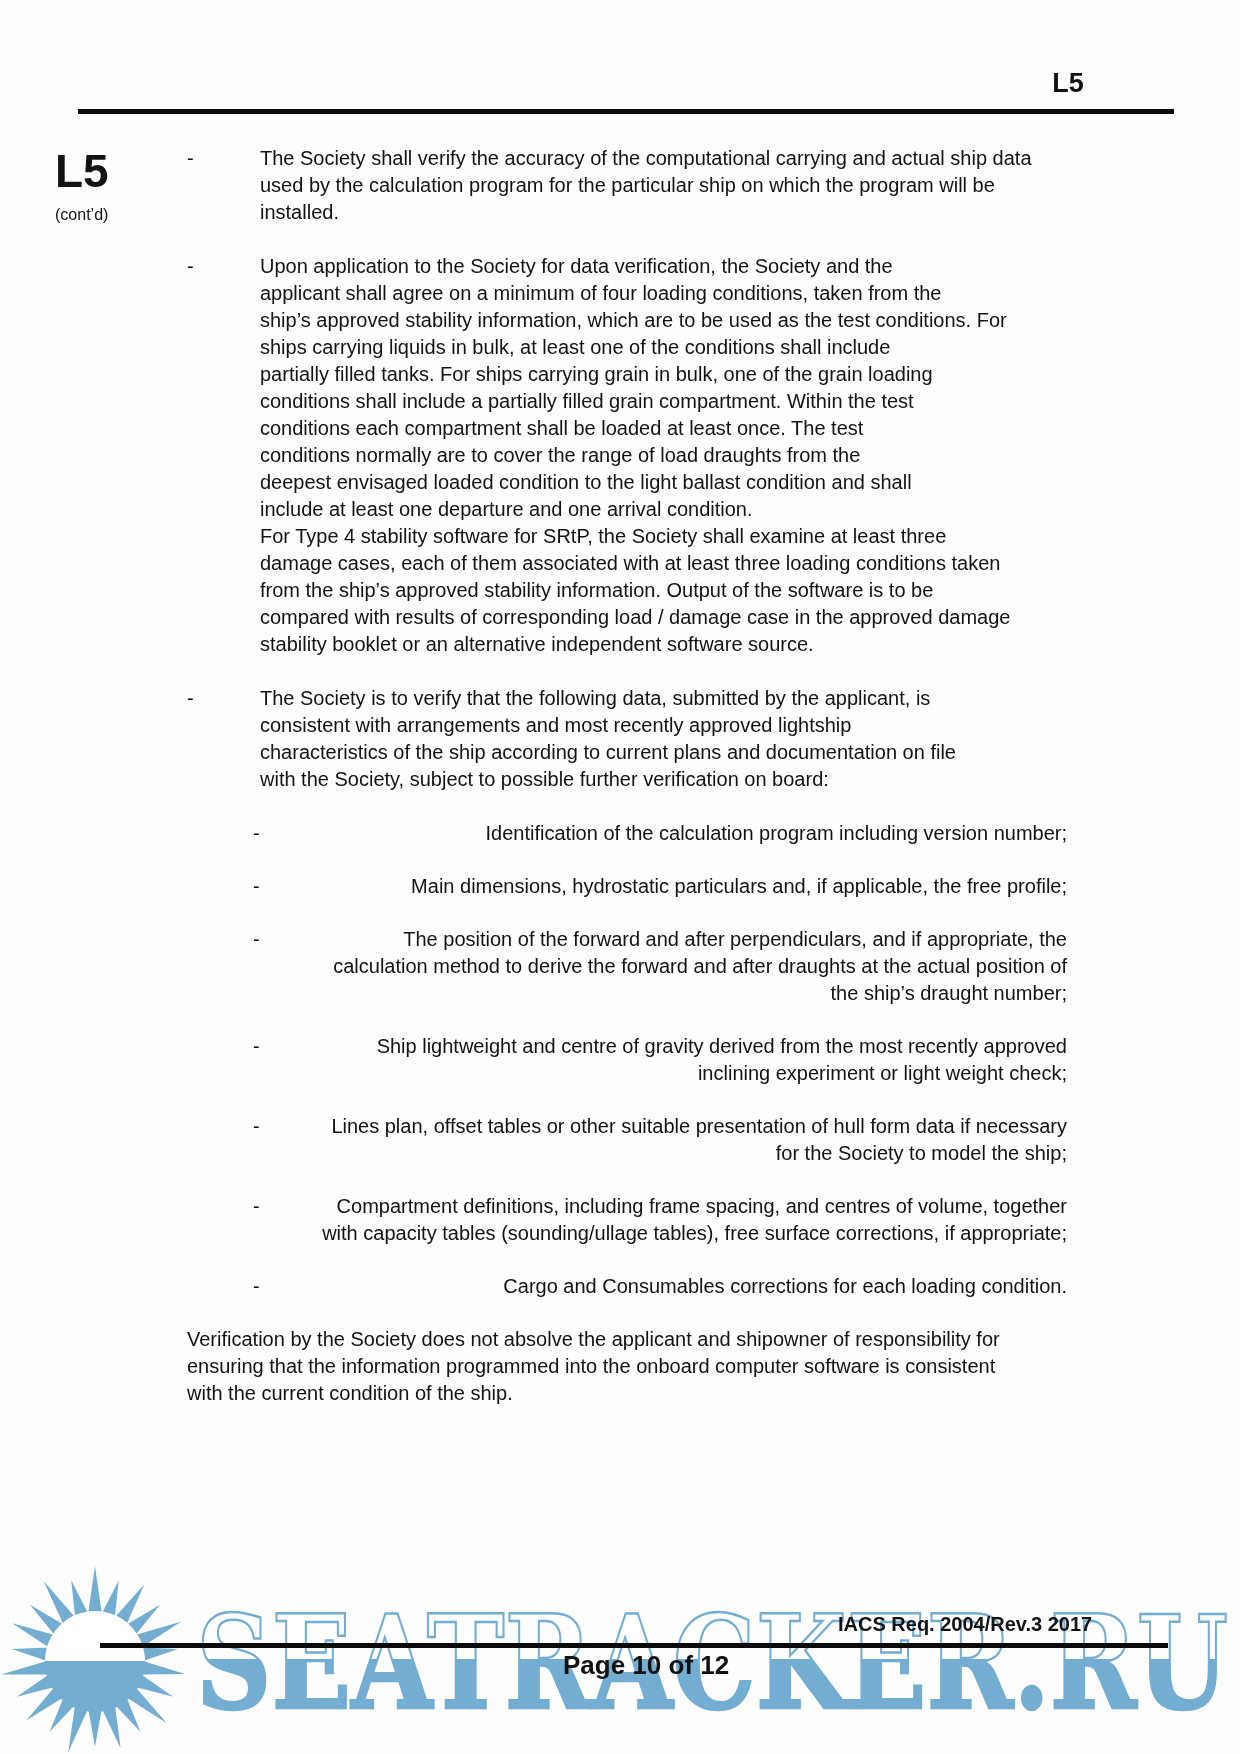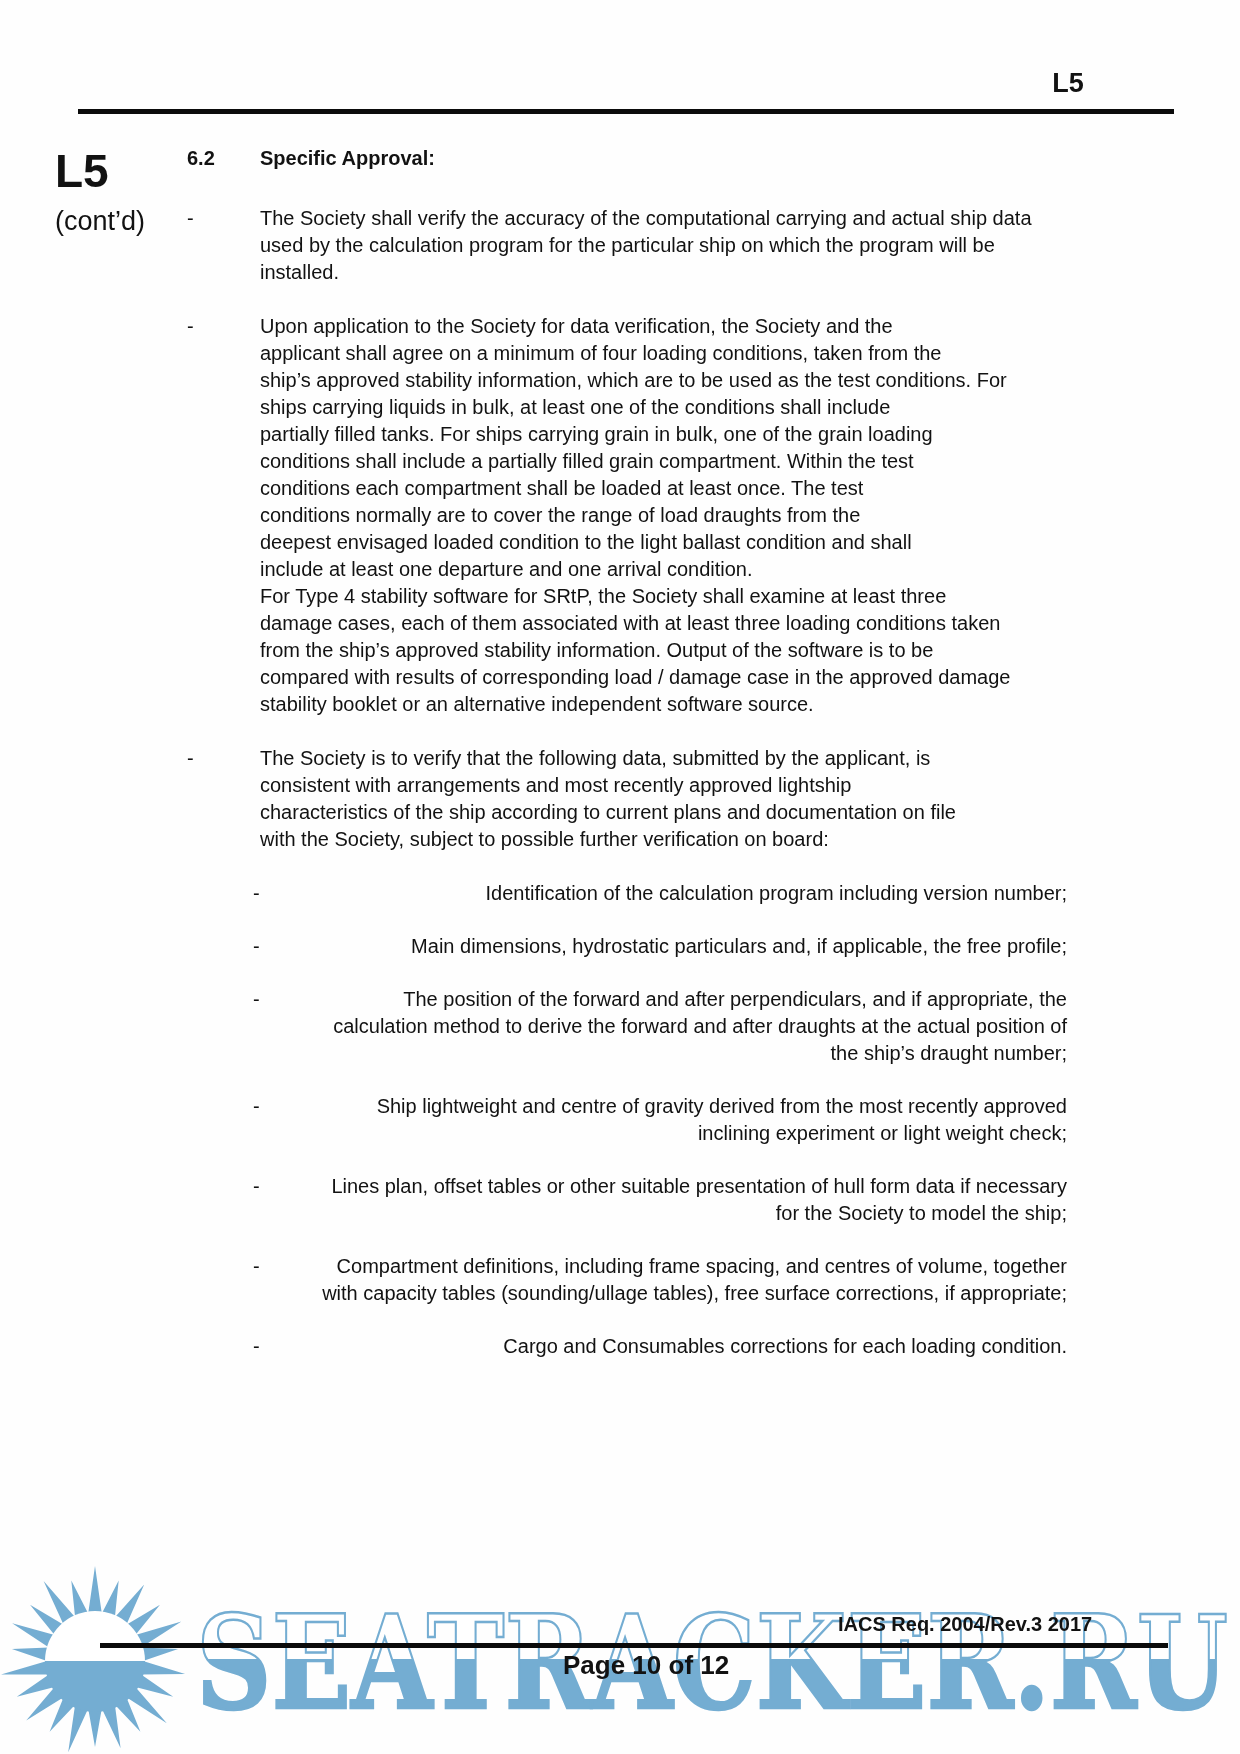--- a/index.html
+++ b/index.html
@@ -12,21 +12,21 @@
   .abs{position:absolute;}
 
   
   .header-code{left:1040px;top:68px;width:56px;text-align:center;
     font-size:27px;font-weight:bold;letter-spacing:0px;}
   .top-rule{left:78px;top:109px;width:1096px;height:5px;background:#0b0b0b;}
 
   
   .margin-block{left:55px;top:148px;width:120px;}
   .margin-code{font-size:46px;font-weight:bold;line-height:1;letter-spacing:0px;}
-  .margin-contd{font-size:27px;margin-top:12px;}
+  .margin-contd{font-size:16px;margin-top:12px;}
 
   
   .content{left:187px;top:145px;width:880px;font-size:20px;line-height:27px;}
   .sec-head{display:flex;margin-bottom:33px;font-weight:bold;}
   .sec-num{width:73px;flex:0 0 73px;}
   .bullet{display:flex;margin-bottom:27px;}
   .bullet-marker{width:73px;flex:0 0 73px;}
   .bullet-text{white-space:pre-line;flex:1;}
   .sub-items{margin-left:66px;margin-top:27px;}
   .sub-item{display:flex;margin-bottom:26px;}
@@ -48,24 +48,20 @@
 <div class="abs header-code">L5</div>
 <div class="abs top-rule"></div>
 
 <div class="abs margin-block">
   <div class="margin-code">L5</div>
   <div class="margin-contd">(cont’d)</div>
 </div>
 
 <div class="abs content">
 
-  <div class="sec-head">
-    <div class="sec-num">6.2</div>
-    <div class="sec-title">Specific Approval:</div>
-  </div>
 
   <div class="bullet">
     <div class="bullet-marker">-</div>
     <div class="bullet-text">The Society shall verify the accuracy of the computational carrying and actual ship data
 used by the calculation program for the particular ship on which the program will be
 installed.</div>
   </div>
 
   <div class="bullet">
     <div class="bullet-marker">-</div>
@@ -123,20 +119,23 @@
       <div class="sub-marker">-</div>
       <div class="sub-text">Compartment definitions, including frame spacing, and centres of volume, together
 with capacity tables (sounding/ullage tables), free surface corrections, if appropriate;</div>
     </div>
     <div class="sub-item">
       <div class="sub-marker">-</div>
       <div class="sub-text">Cargo and Consumables corrections for each loading condition.</div>
     </div>
   </div>
 
+  <div class="closing">Verification by the Society does not absolve the applicant and shipowner of responsibility for
+ensuring that the information programmed into the onboard computer software is consistent
+with the current condition of the ship.</div>
 </div>
 
 <svg class="abs wm-svg" width="1240" height="214" viewBox="0 0 1240 214">
   <defs>
     <linearGradient id="wmgrad" gradientUnits="userSpaceOnUse" x1="0" y1="73" x2="0" y2="172">
       <stop offset="0" stop-color="#ffffff"></stop>
       <stop offset="0.46" stop-color="#ffffff"></stop>
       <stop offset="0.46" stop-color="#74add2"></stop>
       <stop offset="1" stop-color="#74add2"></stop>
     </linearGradient>

